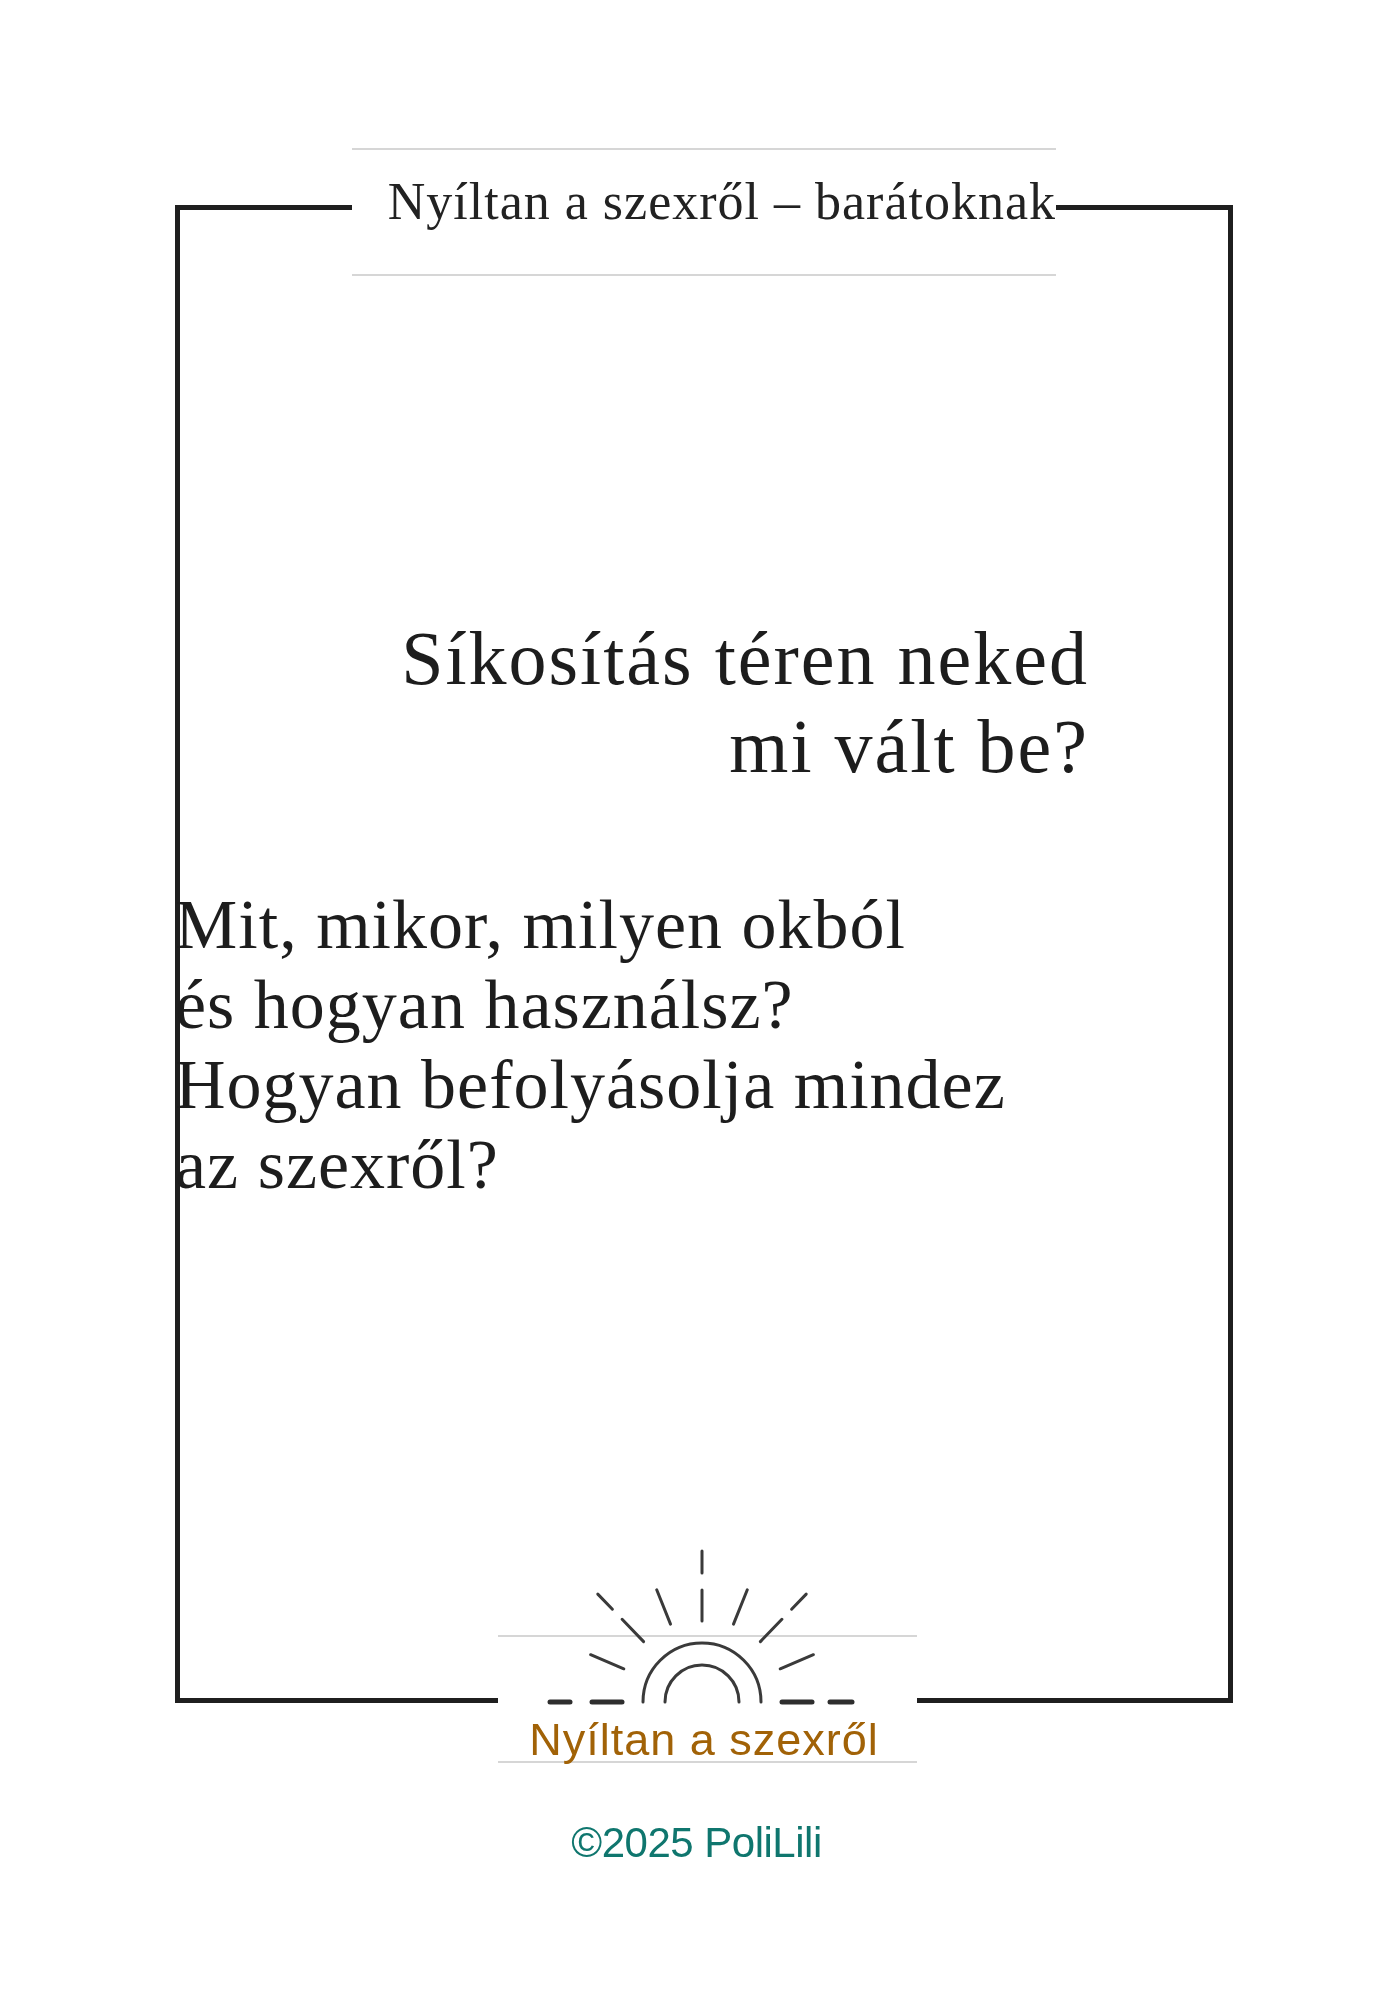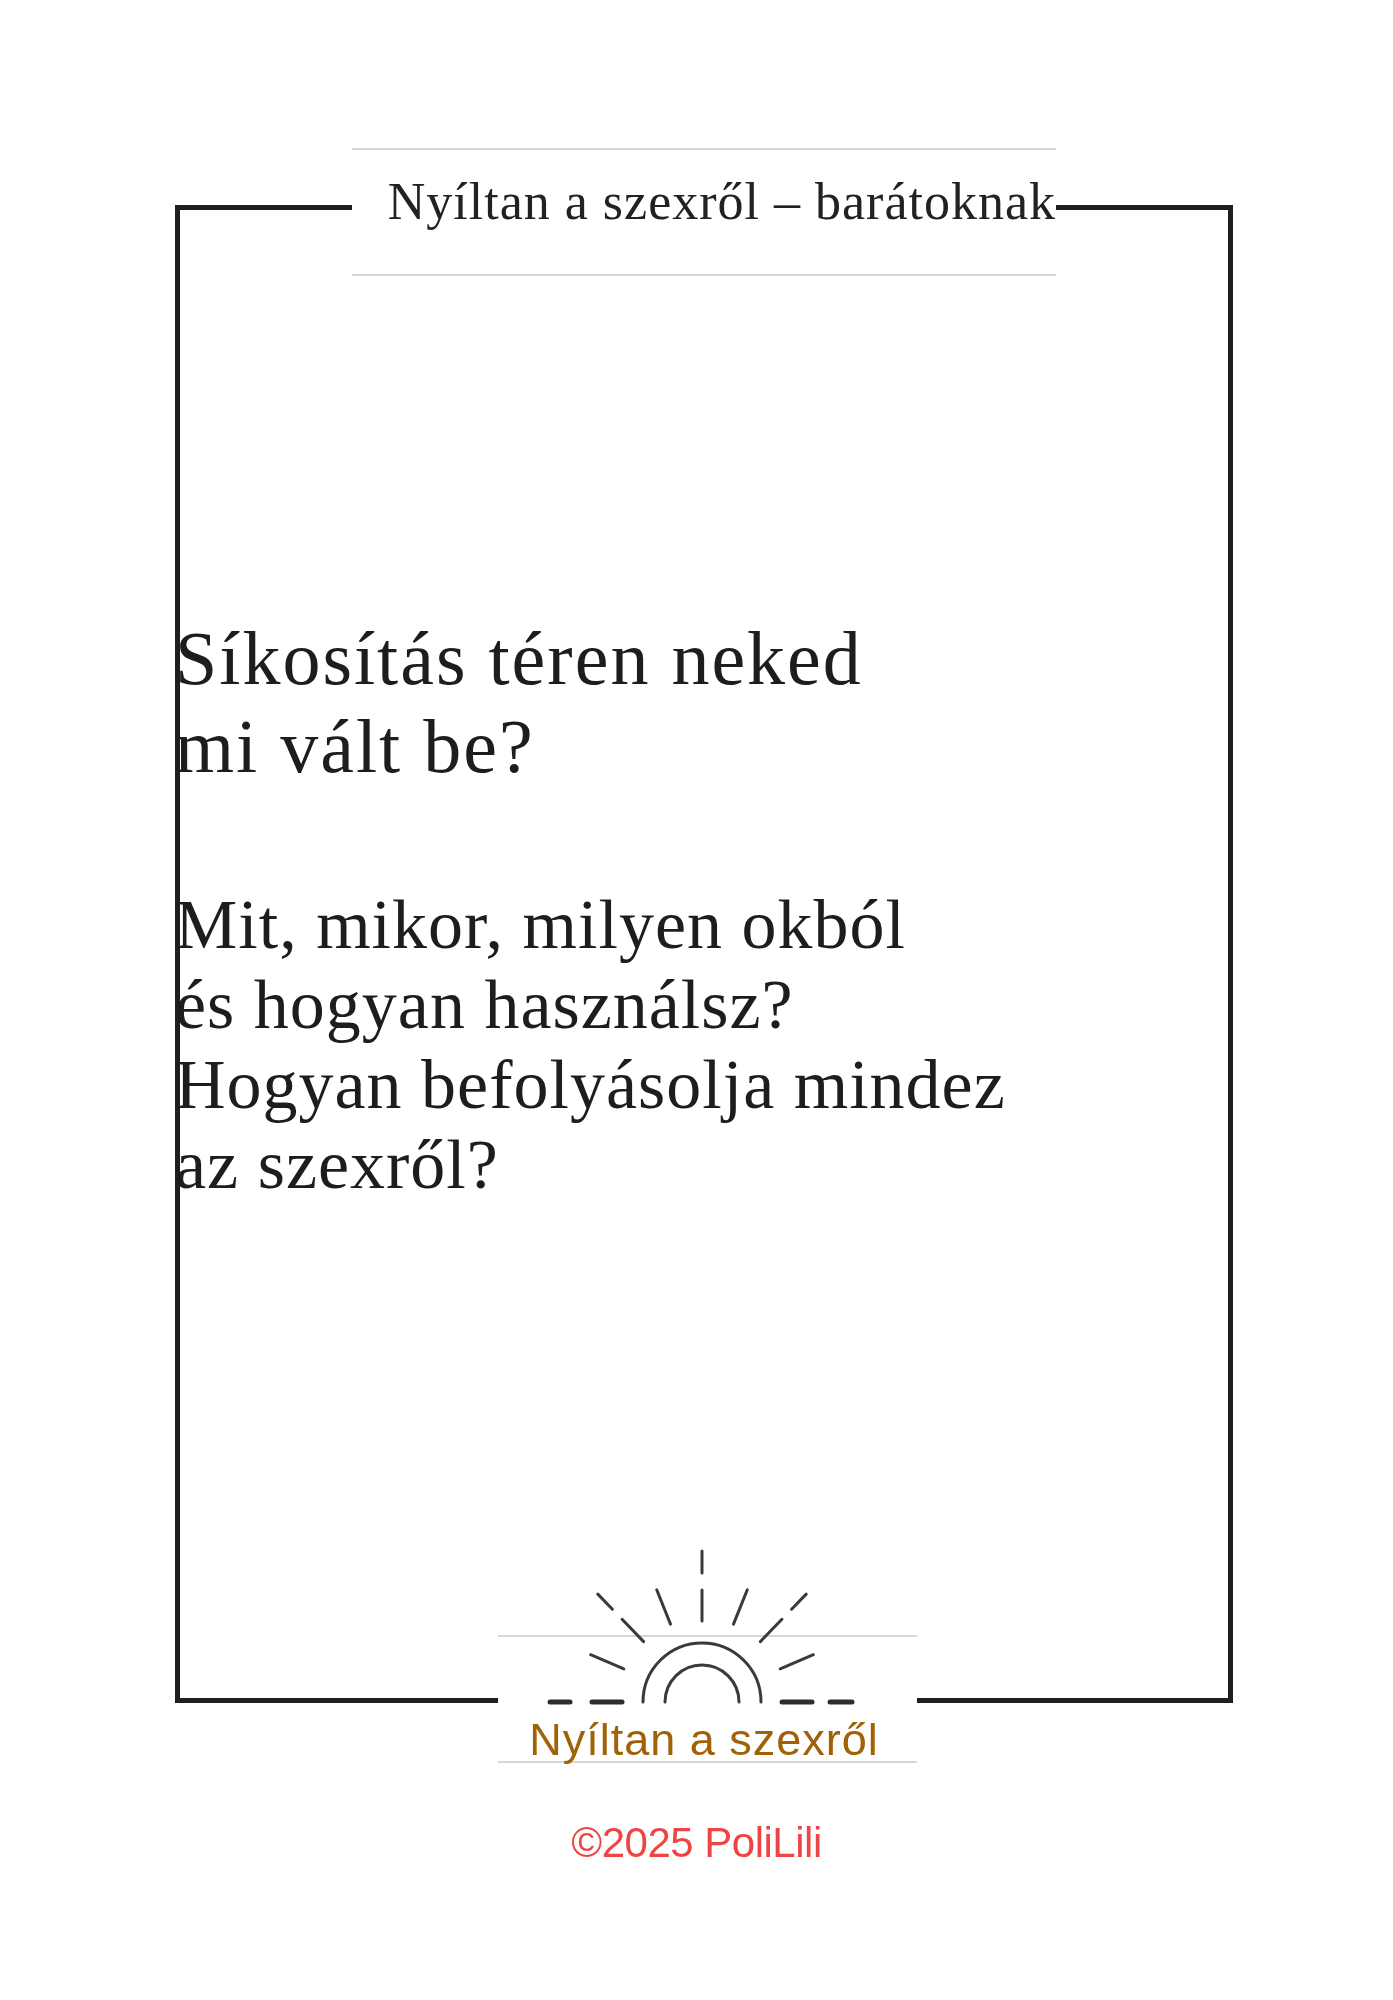--- a/index.html
+++ b/index.html
@@ -47,21 +47,21 @@
     font-size: 52px;
     letter-spacing: 1px;
     color: #222222;
     white-space: nowrap;
   }
   .title-block {
     position: absolute;
     left: 175px;
     top: 614px;
     width: 914px;
-    text-align: left;
+    text-align: right;
     font-size: 76px;
     line-height: 88px;
     letter-spacing: 2px;
     color: var(--text);
   }
   .body-block {
     position: absolute;
     left: 175px;
     top: 885px;
     width: 958px;
@@ -108,21 +108,21 @@
   .footer {
     position: absolute;
     left: 0;
     top: 1812px;
     width: 1393px;
     text-align: center;
     font-family: "Liberation Sans", "DejaVu Sans", sans-serif;
     font-size: 42px;
     line-height: 62px;
     letter-spacing: -0.5px;
-    color: #ef4444;
+    color: #0f766e;
   }
 </style>
 </head>
 <body>
 
 <div class="page">
 
   <div class="frame"></div>
 
   <div class="header-band">

